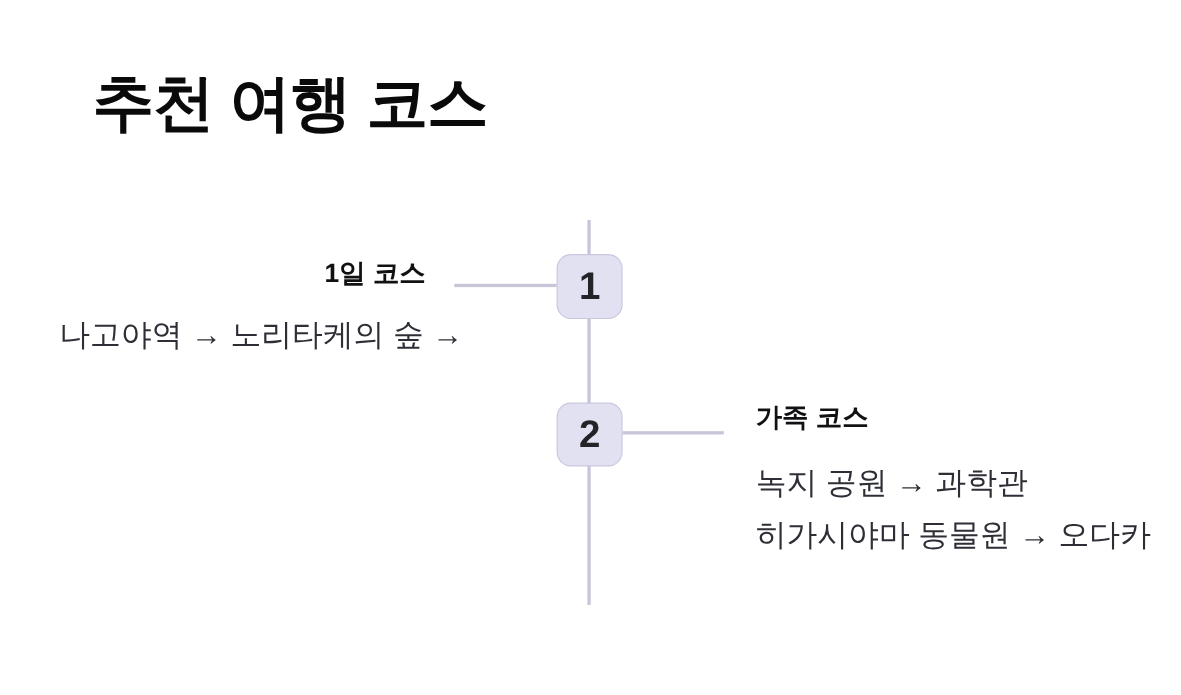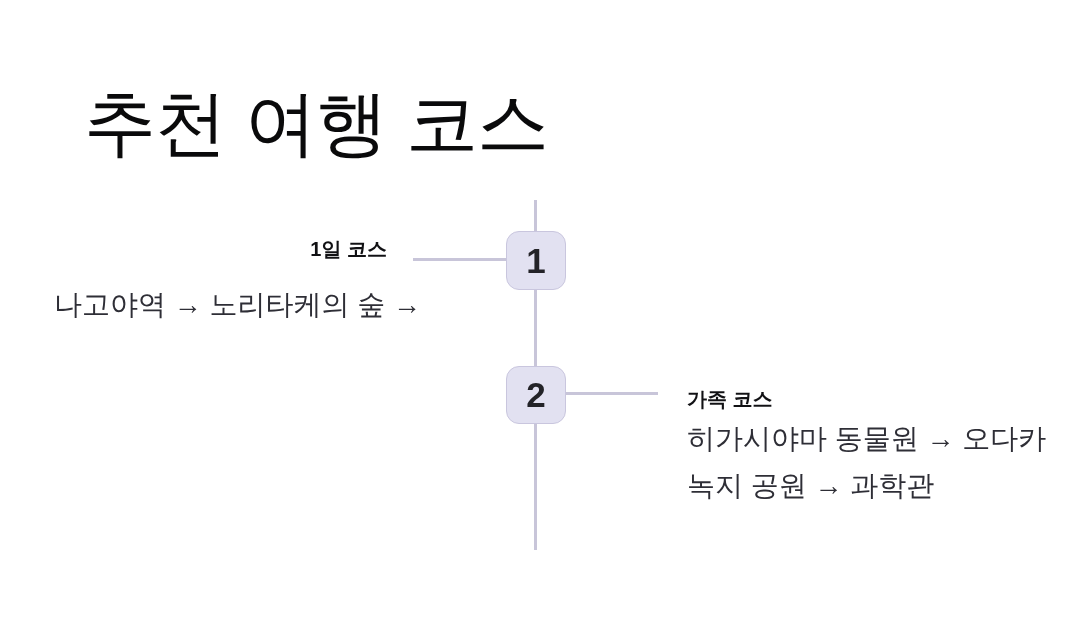--- a/index.html
+++ b/index.html
@@ -9,23 +9,23 @@
     width: 1074px; height: 632px;
     overflow: hidden;
   }
   .canvas {
     position: relative;
     width: 1074px; height: 632px;
     background: var(--background, #ffffff);
   }
   .page-title {
     position: absolute;
-    left: 84px; top: 80px;
-    font-size: 72px;
-    font-weight: 400;
+    left: 84px; top: 60px;
+    font-size: 56px;
+    font-weight: 700;
     letter-spacing: -1px;
     color: var(--text-title, #0a0a0b);
     line-height: 1.2;
     white-space: nowrap;
   }
   .vline {
     position: absolute;
     left: 534px; top: 200px;
     width: 3px; height: 350px;
     background: var(--line, #c8c5d9);
@@ -46,28 +46,28 @@
     border-radius: 13px;
     display: flex; align-items: center; justify-content: center;
     font-size: 35px;
     font-weight: 800;
     color: var(--text-node, #232328);
   }
   .node.n1 { top: 231px; }
   .node.n2 { top: 366px; height: 58px; }
   .item-label {
     position: absolute;
-    font-size: 20px;
+    font-size: 24px;
     font-weight: 700;
     color: var(--text-label, #111114);
     line-height: 30px;
     white-space: nowrap;
   }
   .item-label.l1 { right: 687px; top: 234px; text-align: right; }
-  .item-label.l2 { left: 687px; top: 384px; text-align: left; }
+  .item-label.l2 { left: 687px; top: 365px; text-align: left; }
   .item-desc {
     position: absolute;
     font-size: 28px;
     font-weight: 400;
     color: var(--text-desc, #2e2e36);
     white-space: nowrap;
   }
   .item-desc.d1 { right: 653px; top: 282px; text-align: right; line-height: 45px; }
   .item-desc.d2 { left: 687px; top: 415px; text-align: left; line-height: 47px; }
 </style>
@@ -88,17 +88,17 @@
   <div class="item-desc d1">
     <div>나고야역 → 노리타케의 숲 →</div>
   </div>
 
   <div class="connector c2"></div>
   <div class="node n2">
     <span>2</span>
   </div>
   <div class="item-label l2">가족 코스</div>
   <div class="item-desc d2">
+    <div>녹지 공원 → 과학관</div>
     <div>히가시야마 동물원 → 오다카</div>
-    <div>녹지 공원 → 과학관</div>
   </div>
 
 </div>
 
 </body></html>

